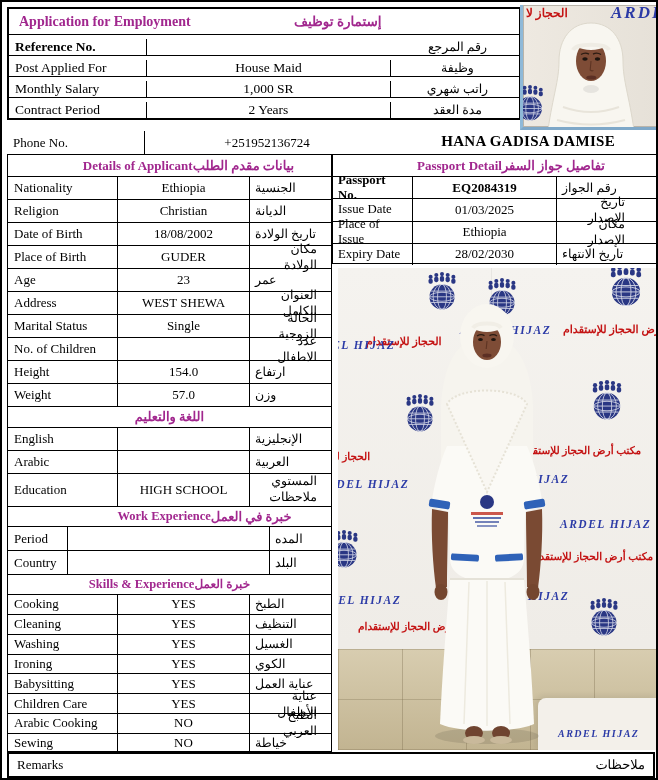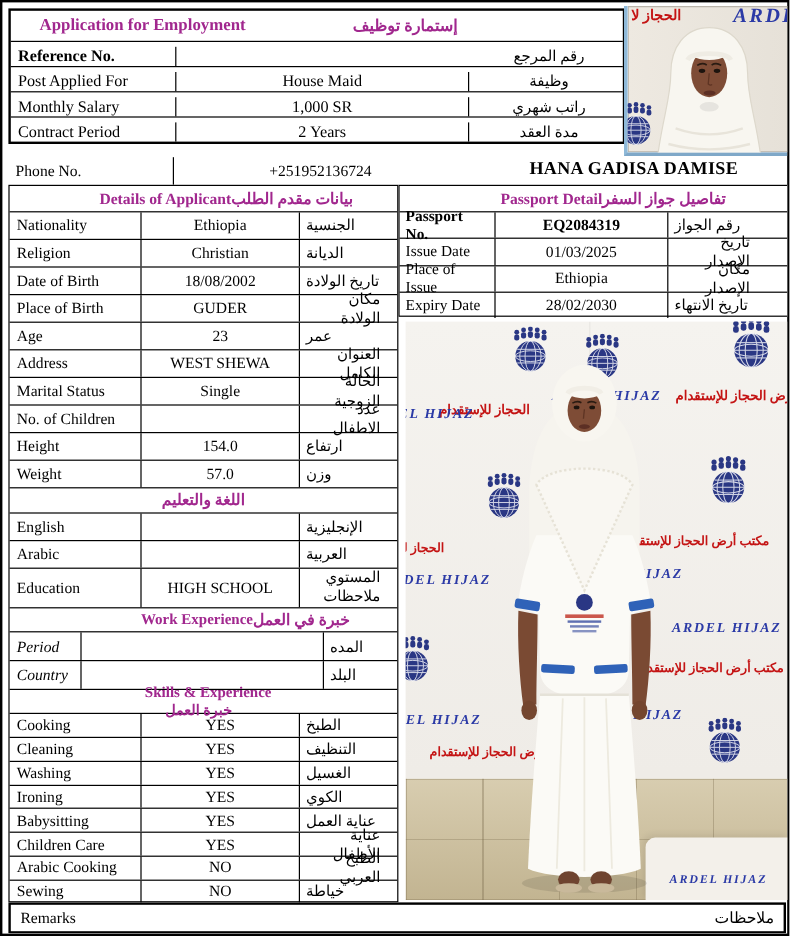--- a/index.html
+++ b/index.html
@@ -16,21 +16,21 @@
   .c-label{padding-left:6px;border-right:1px solid #000;}
   .c-val{justify-content:center;text-align:center;border-right:1px solid #000;}
   .c-ar{justify-content:flex-end;direction:rtl;padding-right:14px;font-size:12.5px;}
   .sec{display:flex;align-items:center;justify-content:center;
        color:#A1278E;font-weight:bold;border-top:1px solid #000;}
   .sec .en{white-space:nowrap;}
   .sec .ar{direction:rtl;white-space:nowrap;}
   
   .top-table{left:5px;top:5px;width:514px;border-width:2px;}
   .top-table .hdr{position:relative;height:25px;display:flex;align-items:center;}
-  .top-table .hdr .en{color:#A1278E;font-weight:bold;font-size:14px;padding-left:24px;}
+  .top-table .hdr .en{color:#A1278E;font-weight:bold;font-size:14px;padding-left:10px;}
   .top-table .hdr .ar{position:absolute;left:285px;color:#A1278E;font-weight:bold;font-size:13.5px;direction:rtl;}
   .top-table .row{height:21px;align-items:flex-end;}
   .top-table .c-label{width:138px;font-size:13.5px;}
   .top-table .c-val{width:244px;font-size:13.5px;}
   .top-table .c-ar{flex:1;justify-content:center;padding-right:0;}
   .bold{font-weight:bold;}
   
   .phone-row{position:absolute;left:5px;top:129px;width:514px;height:23px;display:flex;}
   .phone-row .c-label{width:138px;border-right:1px solid #000;}
   .phone-row .c-val{width:244px;border-right:none;}
@@ -41,26 +41,26 @@
   .left-table .sec .en{margin-left:38px;font-size:13px;}
   .left-table .sec .ar{font-size:13px;}
   .sec.no-top{border-top:none;}
   .r23{height:23px;}
   .r24{height:24px;}
   .r33{height:33px;}
   .r20{height:19.85px;}
   .left-table .c-label{width:110px;}
   .left-table .c-val{width:132px;}
   .left-table .c-ar{flex:1;}
-  .left-table .work .c-label{width:60px;font-style:italic;}
+  .left-table .work .c-label{width:60px;}
   .left-table .work .c-val{width:202px;}
   .sec-lang .en{margin-left:48px !important;}
   .sec-work{height:20px !important;}
   .sec-work .en{margin-left:70px !important;font-size:12.5px !important;}
-  .sec-skill{height:20px !important;flex-direction:column;}
+  .sec-skill{height:20px !important;}
   .sec-skill .en{margin-left:8px !important;font-size:12.5px !important;}
   .sec-skill .ar{margin-right:8px !important;font-size:12px !important;}
   .edu-ar{line-height:1.25;text-align:right;}
   
   .pass-table{left:330px;top:152px;width:326px;height:110px;}
   .pass-table .sec{height:21px;border-top:none;}
   .pass-table .sec .en{margin-left:48px;font-size:13px;}
   .pass-table .sec .ar{margin-right:16px;font-size:13px;}
   .pass-table .row{height:22.25px;}
   .pass-table .c-label{width:80px;font-size:12.8px;padding-left:5px;}

